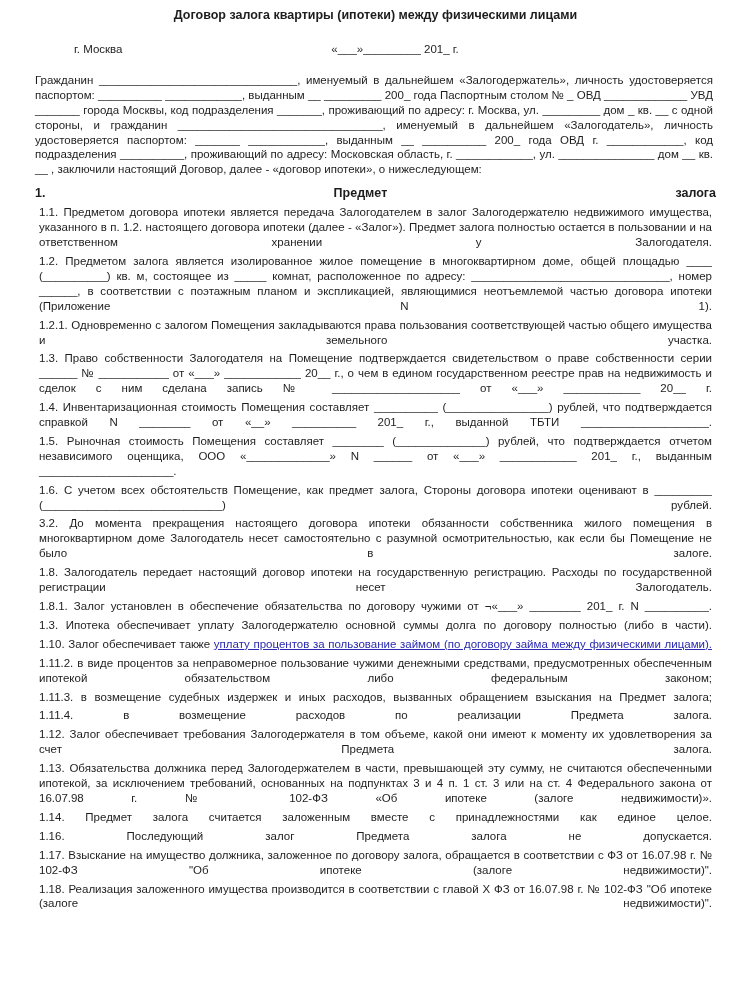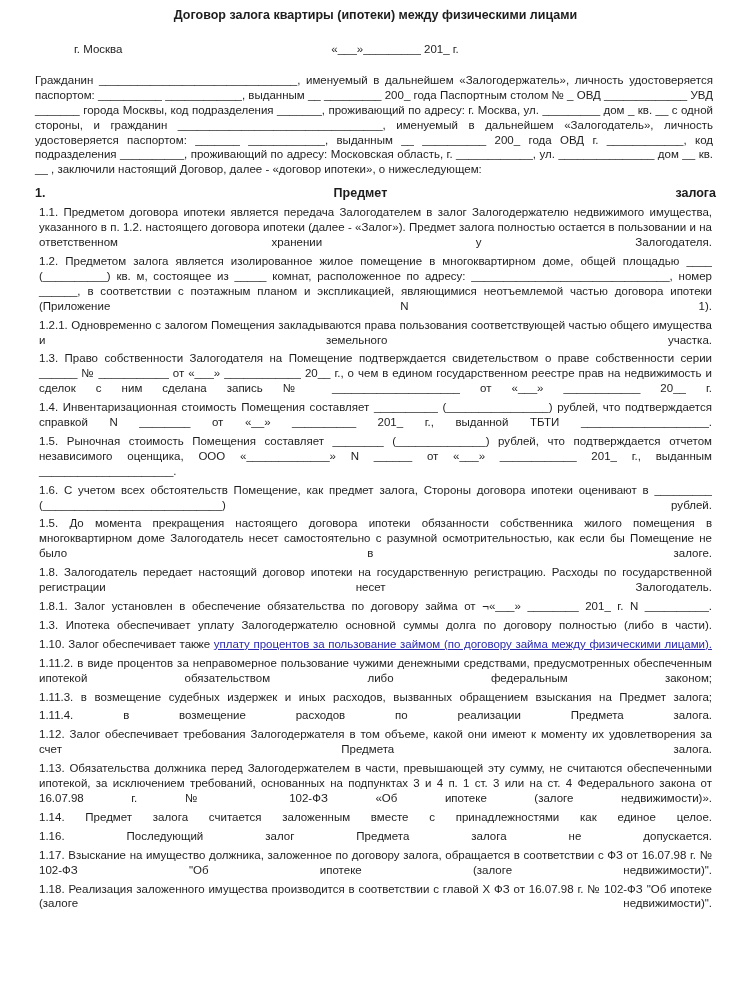--- a/index.html
+++ b/index.html
@@ -80,23 +80,23 @@
   </div>
 
   <div id="clauses">
       <p class="clause"><span>1.1. Предметом договора ипотеки является передача Залогодателем в залог Залогодержателю недвижимого имущества, указанного в п. 1.2. настоящего договора ипотеки (далее - «Залог»). Предмет залога полностью остается в пользовании и на ответственном хранении у Залогодателя.</span></p>
       <p class="clause"><span>1.2. Предметом залога является изолированное жилое помещение в многоквартирном доме, общей площадью ____ (__________) кв. м, состоящее из _____ комнат, расположенное по адресу: _______________________________, номер ______, в соответствии с поэтажным планом и экспликацией, являющимися неотъемлемой частью договора ипотеки (Приложение N 1).</span></p>
       <p class="clause"><span>1.2.1. Одновременно с залогом Помещения закладываются права пользования соответствующей частью общего имущества и земельного участка.</span></p>
       <p class="clause"><span>1.3. Право собственности Залогодателя на Помещение подтверждается свидетельством о праве собственности серии ______ № ___________ от «___» ____________ 20__ г., о чем в едином государственном реестре прав на недвижимость и сделок с ним сделана запись № ____________________ от «___» ____________ 20__ г.</span></p>
       <p class="clause"><span>1.4. Инвентаризационная стоимость Помещения составляет __________ (________________) рублей, что подтверждается справкой N ________ от «__» __________ 201_ г., выданной ТБТИ ____________________.</span></p>
       <p class="clause"><span>1.5. Рыночная стоимость Помещения составляет ________ (______________) рублей, что подтверждается отчетом независимого оценщика, ООО «_____________» N ______ от «___» ____________ 201_ г., выданным _____________________.</span></p>
       <p class="clause"><span>1.6. С учетом всех обстоятельств Помещение, как предмет залога, Стороны договора ипотеки оценивают в _________ (____________________________) рублей.</span></p>
-      <p class="clause"><span>1.5. До момента прекращения настоящего договора ипотеки обязанности собственника жилого помещения в многоквартирном доме Залогодатель несет самостоятельно с разумной осмотрительностью, как если бы Помещение не было в залоге.</span></p>
+      <p class="clause"><span>3.2. До момента прекращения настоящего договора ипотеки обязанности собственника жилого помещения в многоквартирном доме Залогодатель несет самостоятельно с разумной осмотрительностью, как если бы Помещение не было в залоге.</span></p>
       <p class="clause"><span>1.8. Залогодатель передает настоящий договор ипотеки на государственную регистрацию. Расходы по государственной регистрации несет Залогодатель.</span></p>
-      <p class="clause"><span>1.8.1. Залог установлен в обеспечение обязательства по договору займа от ¬«___» ________ 201_ г. N __________.</span></p>
+      <p class="clause"><span>1.8.1. Залог установлен в обеспечение обязательства по договору чужими от ¬«___» ________ 201_ г. N __________.</span></p>
       <p class="clause"><span>1.3. Ипотека обеспечивает уплату Залогодержателю основной суммы долга по договору полностью (либо в части).</span></p>
       <p class="clause"><span>1.10. Залог обеспечивает также </span><a class="doc-link" href="#">уплату процентов за пользование займом (по договору займа между физическими лицами).</a></p>
       <p class="clause"><span>1.11.2. в виде процентов за неправомерное пользование чужими денежными средствами, предусмотренных обеспеченным ипотекой обязательством либо федеральным законом;</span></p>
       <p class="clause"><span>1.11.3. в возмещение судебных издержек и иных расходов, вызванных обращением взыскания на Предмет залога;</span></p>
       <p class="clause"><span>1.11.4. в возмещение расходов по реализации Предмета залога.</span></p>
       <p class="clause"><span>1.12. Залог обеспечивает требования Залогодержателя в том объеме, какой они имеют к моменту их удовлетворения за счет Предмета залога.</span></p>
       <p class="clause"><span>1.13. Обязательства должника перед Залогодержателем в части, превышающей эту сумму, не считаются обеспеченными ипотекой, за исключением требований, основанных на подпунктах 3 и 4 п. 1 ст. 3 или на ст. 4 Федерального закона от 16.07.98 г. № 102-ФЗ «Об ипотеке (залоге недвижимости)».</span></p>
       <p class="clause"><span>1.14. Предмет залога считается заложенным вместе с принадлежностями как единое целое.</span></p>
       <p class="clause"><span>1.16. Последующий залог Предмета залога не допускается.</span></p>
       <p class="clause"><span>1.17. Взыскание на имущество должника, заложенное по договору залога, обращается в соответствии с ФЗ от 16.07.98 г. № 102-ФЗ "Об ипотеке (залоге недвижимости)".</span></p>

